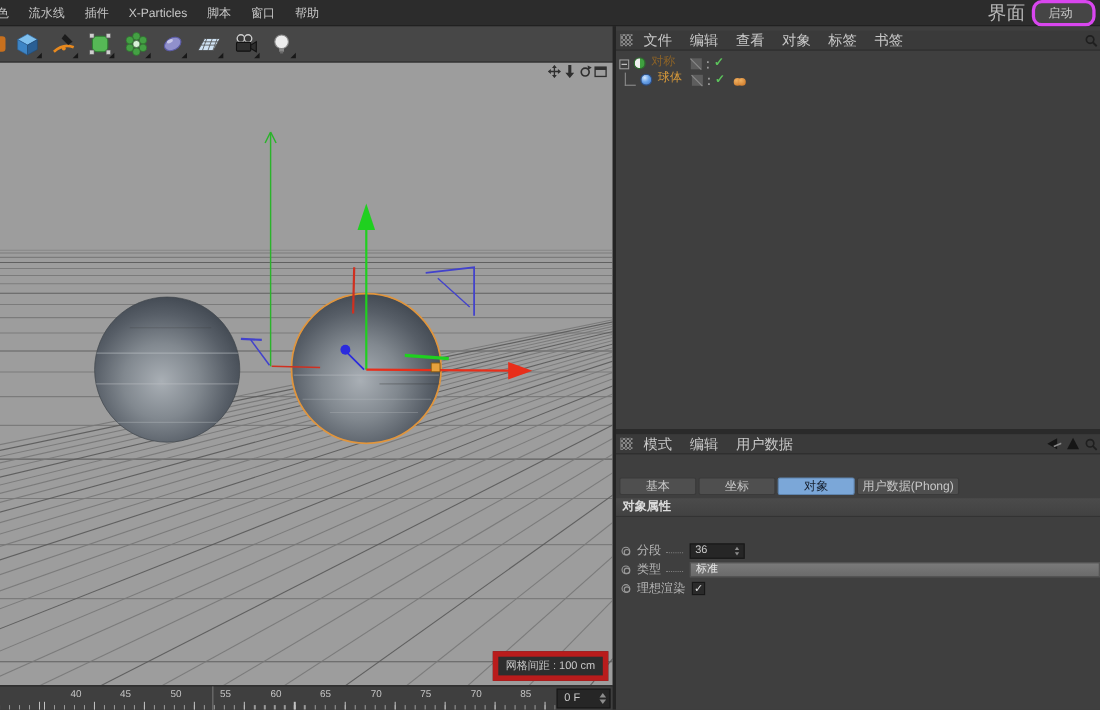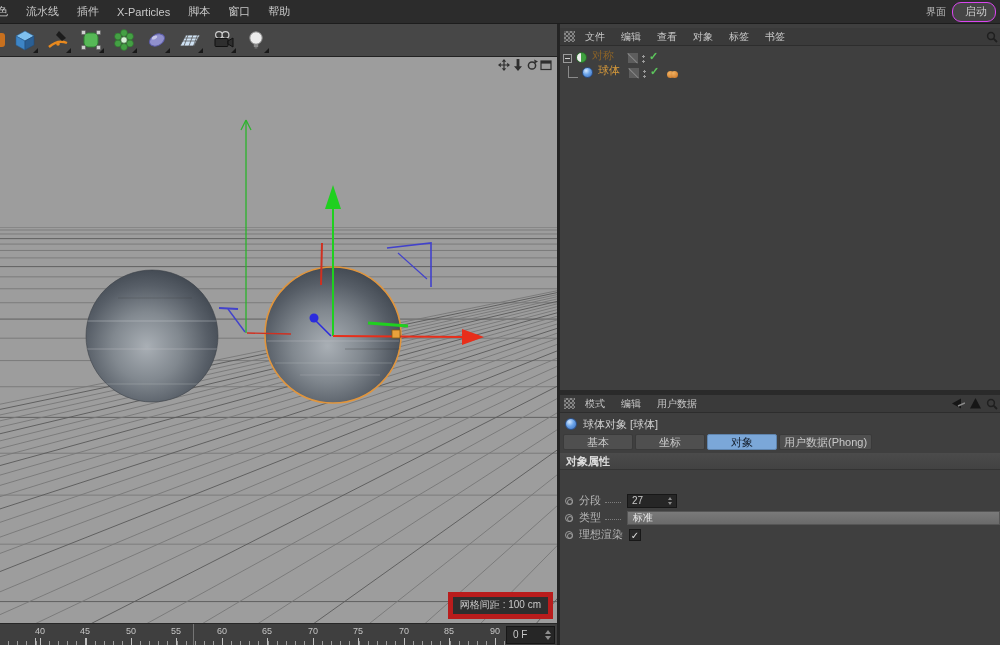--- a/index.html
+++ b/index.html
@@ -6,23 +6,23 @@
   html,body { width:1000px; height:645px; overflow:hidden; background:#3f3f3f;
               font-family:"Liberation Sans", sans-serif; }
 
   
   .titlebar { position:absolute; left:0; top:0; width:1000px; height:24px;
               background:#2c2c2c; border-bottom:1px solid #1d1d1d;
               display:flex; align-items:center; }
   .titlebar .menu-item { color:#c8c8c8; font-size:11px; padding:0 9px; cursor:default; }
   .titlebar .menu-item.clipped { padding-left:0; margin-left:-3px; }
   .tb-right { margin-left:auto; display:flex; align-items:center; padding-right:4px; }
-  .tb-right .iface-label { color:#b8b8b8; font-size:10px; margin-right:6px;font-family:Liberation Mono, monospace; }
-  .iface-pill { background:#454545; border:1px solid #d946ef; border-radius:9px;
-                color:#cccccc; font-size:11px; padding:1px 8px 2px 12px; position:relative; }
+  .tb-right .iface-label { color:#b8b8b8; font-size:17px; margin-right:6px;font-family:Liberation Mono, monospace; }
+  .iface-pill { background:#454545; border:3px solid #d946ef; border-radius:9px;
+                color:#cccccc; font-size:11px; padding:1px 18px 2px 12px; position:relative; }
 
   
   .left-col { position:absolute; left:0; top:24px; width:557px; height:621px; }
 
   .toolbar { position:absolute; left:0; top:0; width:557px; height:33px;
              background:#474747; border-bottom:1px solid #222;
              display:flex; align-items:center; gap:7px; padding-left:12px; }
   .tool { position:relative; width:26px; height:26px; display:flex;
           align-items:center; justify-content:center; }
   .tool .dd { position:absolute; right:0; bottom:0; width:0; height:0;
@@ -35,21 +35,21 @@
   .vp-nav { position:absolute; top:2px; right:5px; display:flex; gap:2px; z-index:5; }
   .vp-nav .nicon { width:12px; height:12px; display:flex; align-items:center; justify-content:center; }
   .grid-badge { position:absolute; right:4px; bottom:4px; background:#2e2e2e;
                 border:5px solid #b91c1c; color:#c8c8c8; font-size:10px;
                 padding:1px 7px 2px 7px; z-index:5; }
 
   .timeline { position:absolute; left:0; top:599px; width:557px; height:22px;
               background:#3f3f3f; border-top:1px solid #272727; }
   .ruler { position:absolute; left:0; top:0; width:505px; height:22px; }
   .ruler .num { position:absolute; top:2px; width:22px; text-align:center;
-                color:#c4c4c4; font-size:9px; }
+                color:#c4c4c4; font-size:9px;margin-left:29px; }
   .ticks-minor { position:absolute; left:0; bottom:1px; width:505px; height:4px;
      background-image:repeating-linear-gradient(to right,#9a9a9a 0 1px,transparent 1px 9.1px);
      background-position:40px 0; }
   .ticks-major { position:absolute; left:0; bottom:1px; width:505px; height:7px;
      background-image:repeating-linear-gradient(to right,#c2c2c2 0 1px,transparent 1px 45.5px);
      background-position:40px 0; }
   .frame-marker { position:absolute; left:193px; top:0; width:1px; height:22px;
                   background:#b8b8b8; opacity:.45; }
   .frame-field { position:absolute; left:506px; top:2px; width:49px; height:18px;
                  background:#262626; border:1px solid #171717; color:#c8c8c8;
@@ -61,21 +61,21 @@
   .spin .dn  { border-left:3px solid transparent; border-right:3px solid transparent; border-top:4px solid #8d8d8d; }
 
   
   .v-divider { position:absolute; left:557px; top:24px; width:3px; height:621px; background:#242424; }
 
   
   .right-col { position:absolute; left:560px; top:24px; width:440px; height:621px; background:#3f3f3f; }
 
   .panel-menubar { position:relative; width:100%; height:18px; background:#3a3a3a;
                    border-bottom:1px solid #2d2d2d; display:flex; align-items:center; }
-  .panel-menubar .pm-item { color:#c8c8c8; font-size:10px; padding:0 8px; }
+  .panel-menubar .pm-item { color:#c8c8c8; font-size:13px; padding:0 8px; }
   .pm-gridicon { width:11px; height:11px; margin-left:4px; margin-right:2px;
      background-image:repeating-linear-gradient(to right,#9a9a9a 0 2px,transparent 2px 4px),
                       repeating-linear-gradient(to bottom,#9a9a9a 0 2px,transparent 2px 4px);
      background-blend-mode:multiply; opacity:.8; }
   .pm-right { margin-left:auto; display:flex; align-items:center; gap:5px; padding-right:2px; }
 
   .om-menubar { position:absolute; left:0; top:4px; width:440px; }
   .om-tree { position:absolute; left:0; top:22px; width:440px; }
   .om-row { position:absolute; left:0; height:15px; display:flex; align-items:flex-end; font-size:11px; }
   .expand-box { width:9px; height:9px; border:1px solid #9a9a9a; background:#3f3f3f;
@@ -479,41 +479,37 @@
       <svg width="11" height="11" viewBox="0 0 11 11">
         <polygon points="5.5,0 11,10.5 0,10.5" fill="#161616"></polygon>
       </svg>
       <svg width="12" height="12" viewBox="0 0 12 12">
         <circle cx="5" cy="5" r="3.4" fill="none" stroke="#1f1f1f" stroke-width="1.5"></circle>
         <line x1="7.6" y1="7.6" x2="11" y2="11" stroke="#1f1f1f" stroke-width="1.8"></line>
       </svg>
     </span>
   </div>
 
-  <div class="am-title">
-    <span class="t-icon"></span>
-    <span class="t-text">球体对象 [球体]</span>
-  </div>
 
   <div class="am-tabs">
     <span class="am-tab w70">基本</span>
     <span class="am-tab w70">坐标</span>
     <span class="am-tab w70 active">对象</span>
     <span class="am-tab">用户数据(Phong)</span>
   </div>
 
   <div class="am-section">对象属性</div>
 
 
   <div class="prop-row" style="top:468px">
     <span class="key-circle"></span>
     <span class="prop-label">分段</span>
     <span class="leader"></span>
     <span class="prop-input">
-      <span>27</span>
+      <span>36</span>
       <span class="spin">
           <i class="up"></i>
           <i class="dn"></i>
         </span>
     </span>
   </div>
 
   <div class="prop-row" style="top:485px">
     <span class="key-circle"></span>
     <span class="prop-label">类型</span>

